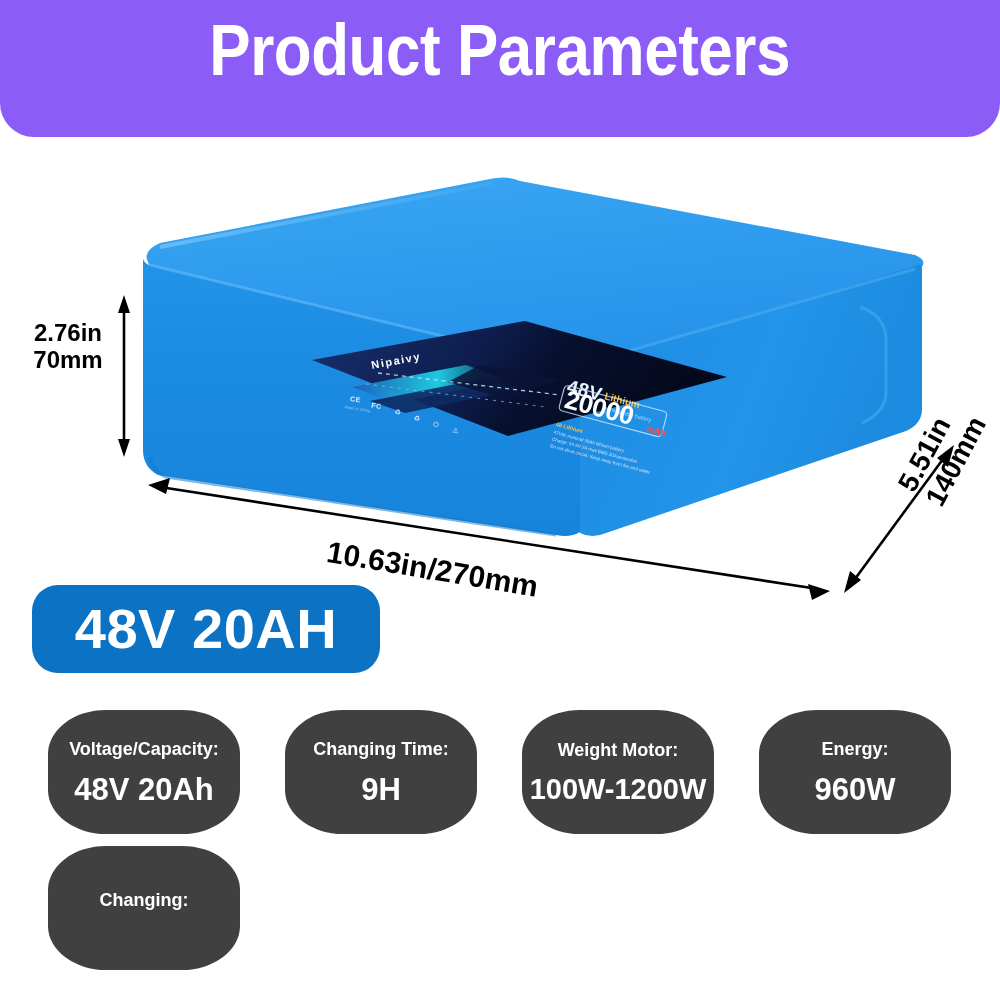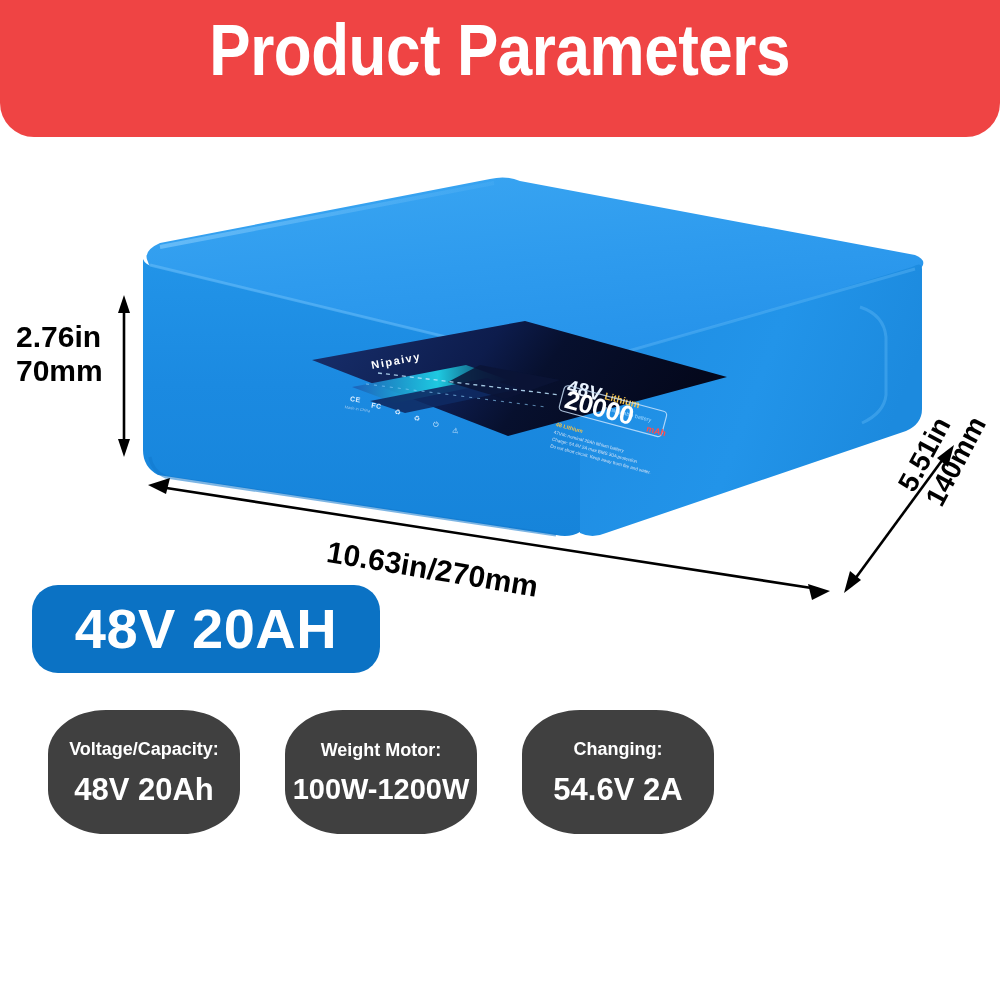--- a/index.html
+++ b/index.html
@@ -16,21 +16,21 @@
     -webkit-font-smoothing: antialiased;
   }
 
   
   .header-banner {
     position: absolute;
     left: 0;
     top: 0;
     width: 1000px;
     height: 137px;
-    background: #ef4444;
+    background: #8b5cf6;
     border-bottom-left-radius: 34px;
     border-bottom-right-radius: 34px;
     display: flex;
     align-items: flex-start;
     justify-content: center;
   }
   .header-title {
     color: #ffffff;
     font-family: "Liberation Sans Narrow", "Liberation Sans", sans-serif;
     font-size: 72px;
@@ -61,23 +61,23 @@
   .dim-label {
     position: absolute;
     color: #000000;
     font-family: "Liberation Sans Narrow", "Liberation Sans", sans-serif;
     font-weight: bold;
     white-space: nowrap;
   }
   .dim-height {
     left: 16px;
     top: 183px;
-    font-size: 30px;
+    font-size: 24px;
     line-height: 1.12;
-    text-align: left;
+    text-align: center;
     width: 104px;
   }
   .dim-length {
     left: 330px;
     top: 398px;
     font-size: 30px;
     transform: rotate(9.5deg);
     transform-origin: left top;
   }
   .dim-depth {
@@ -290,20 +290,27 @@
 <div class="capacity-pill">
   <span class="capacity-pill-text">48V 20AH</span>
 </div>
 
 <div class="spec-grid">
     <div class="spec-card">
       <div class="spec-label">Voltage/Capacity:</div>
       <div class="spec-value">48V 20Ah</div>
     </div>
     <div class="spec-card">
+      <div class="spec-label">Changing Time:</div>
+      <div class="spec-value">9H</div>
+    </div>
+    <div class="spec-card">
       <div class="spec-label">Weight Motor:</div>
       <div class="spec-value long">100W-1200W</div>
     </div>
     <div class="spec-card">
+      <div class="spec-label">Energy:</div>
+      <div class="spec-value">960W</div>
+    </div>
+    <div class="spec-card">
       <div class="spec-label">Changing:</div>
-      <div class="spec-value">54.6V 2A</div>
     </div>
   </div>
 
 </body></html>

